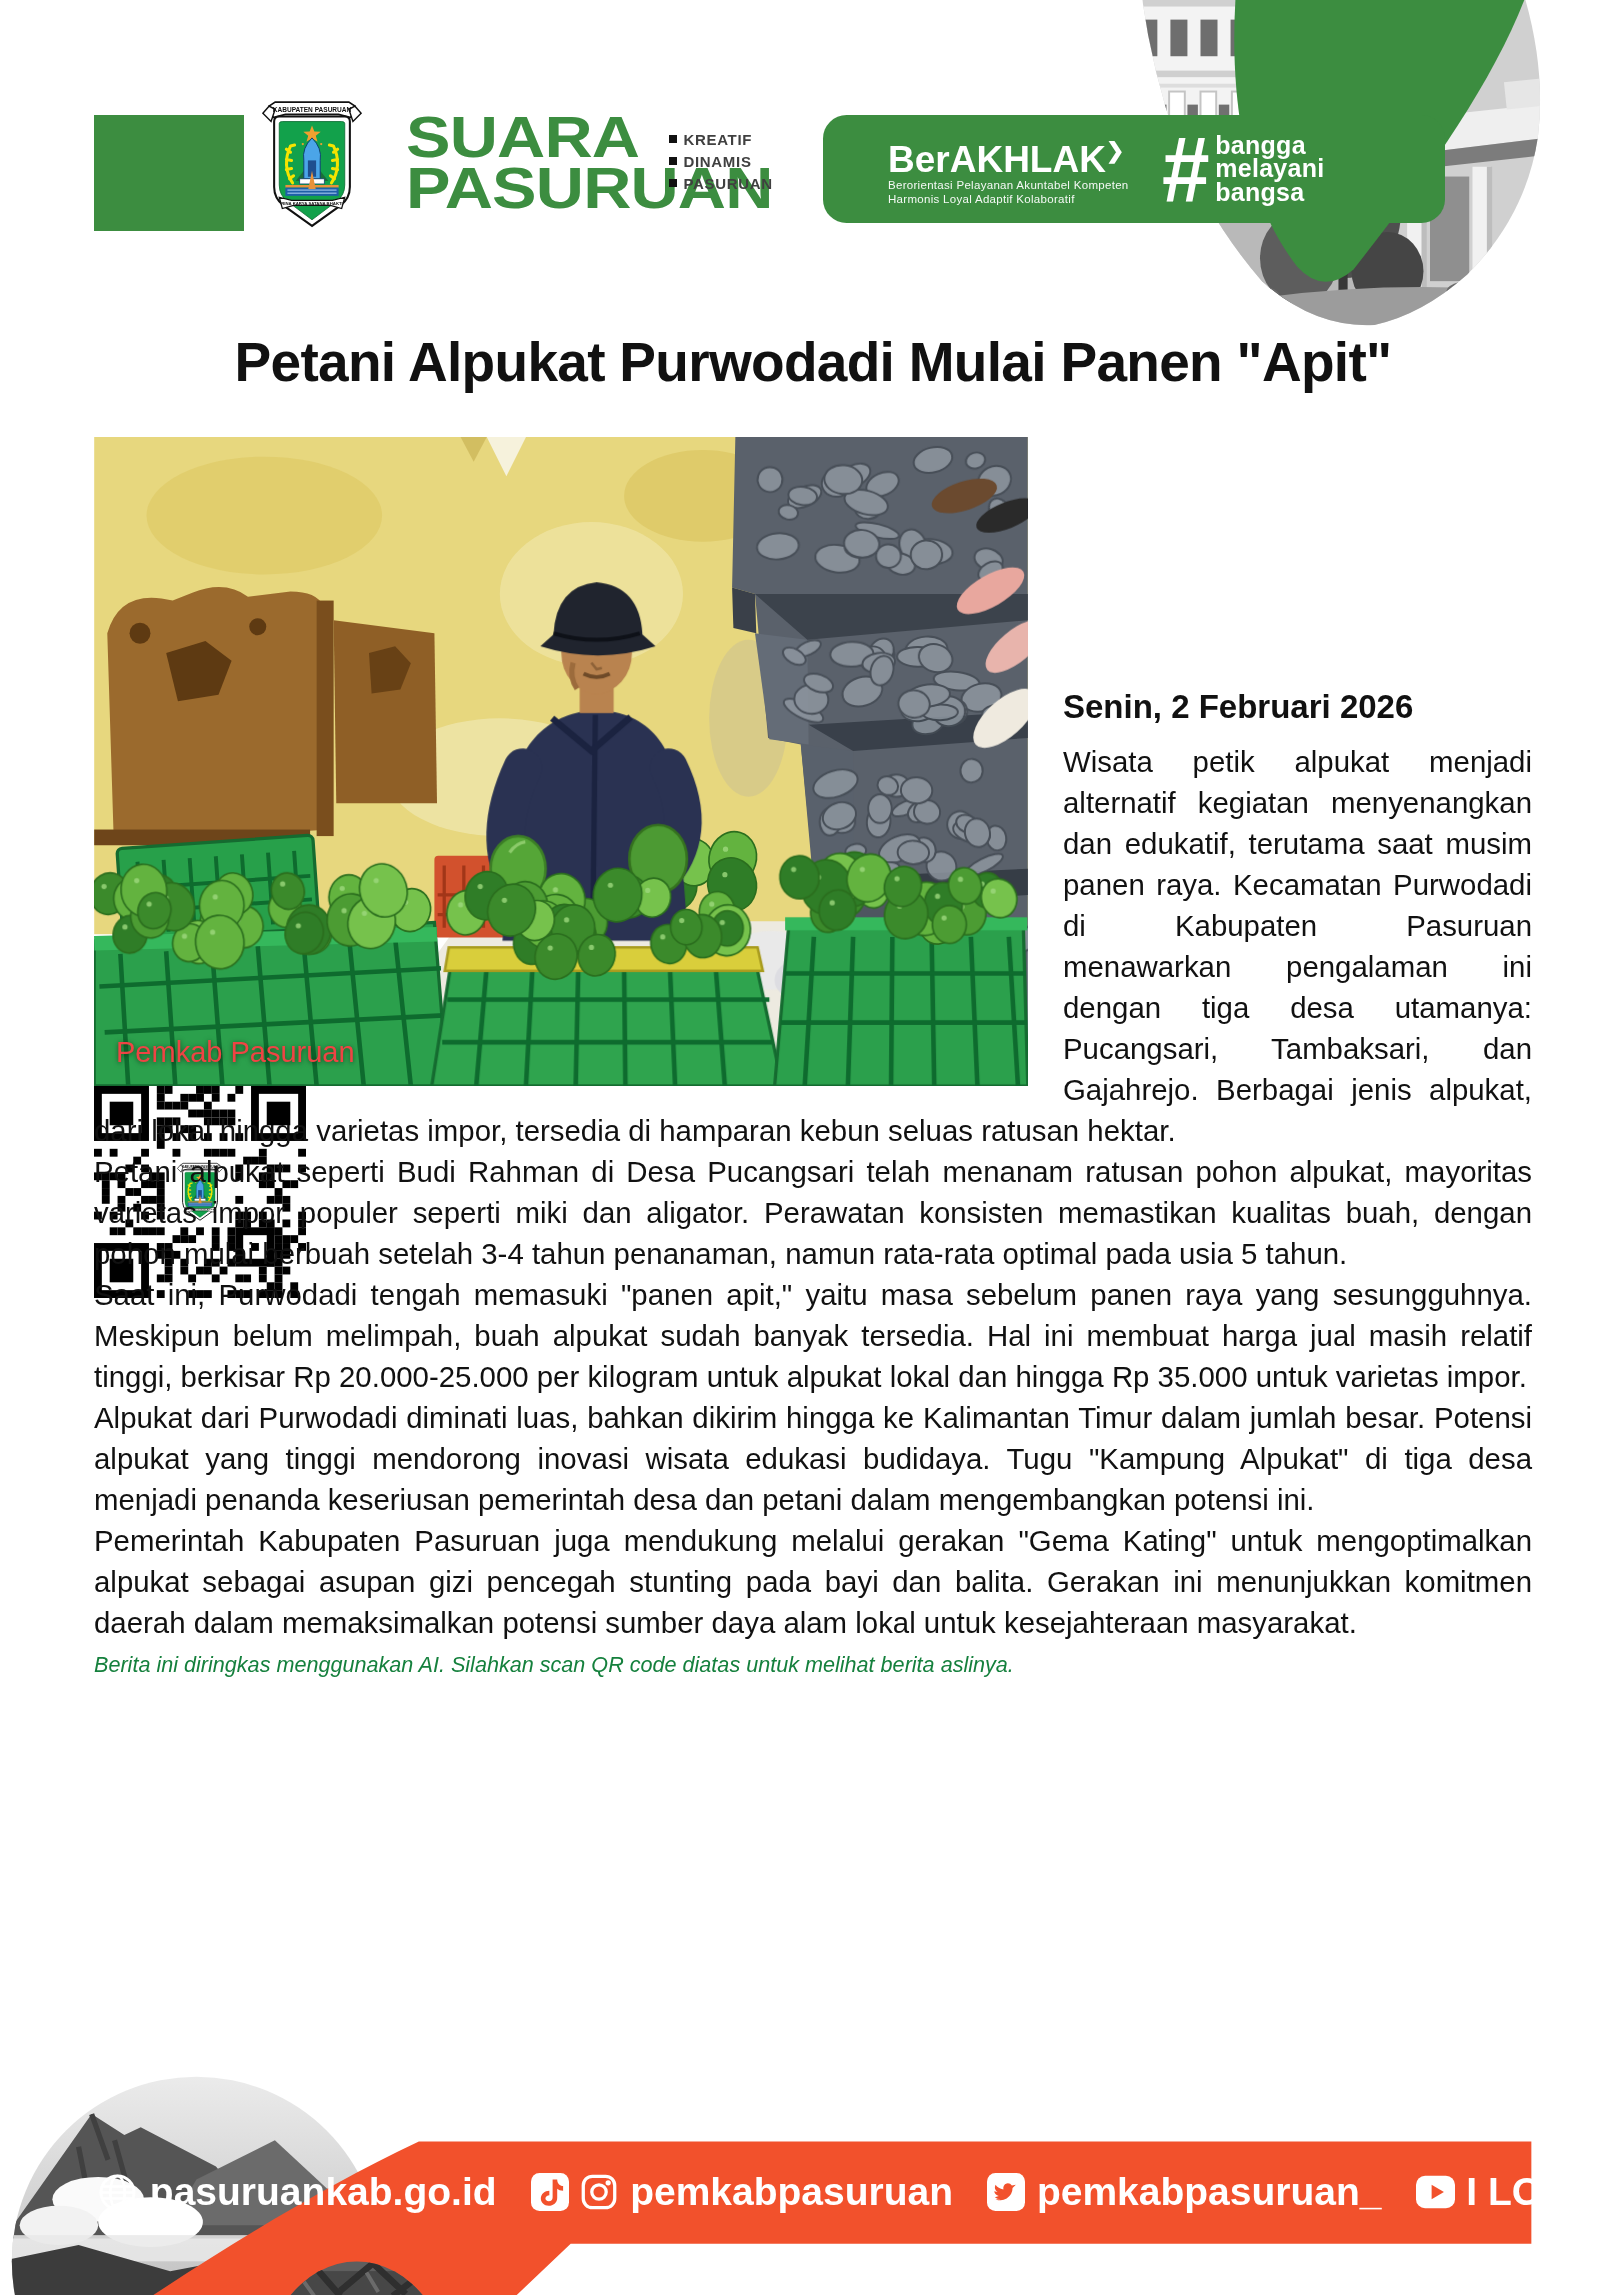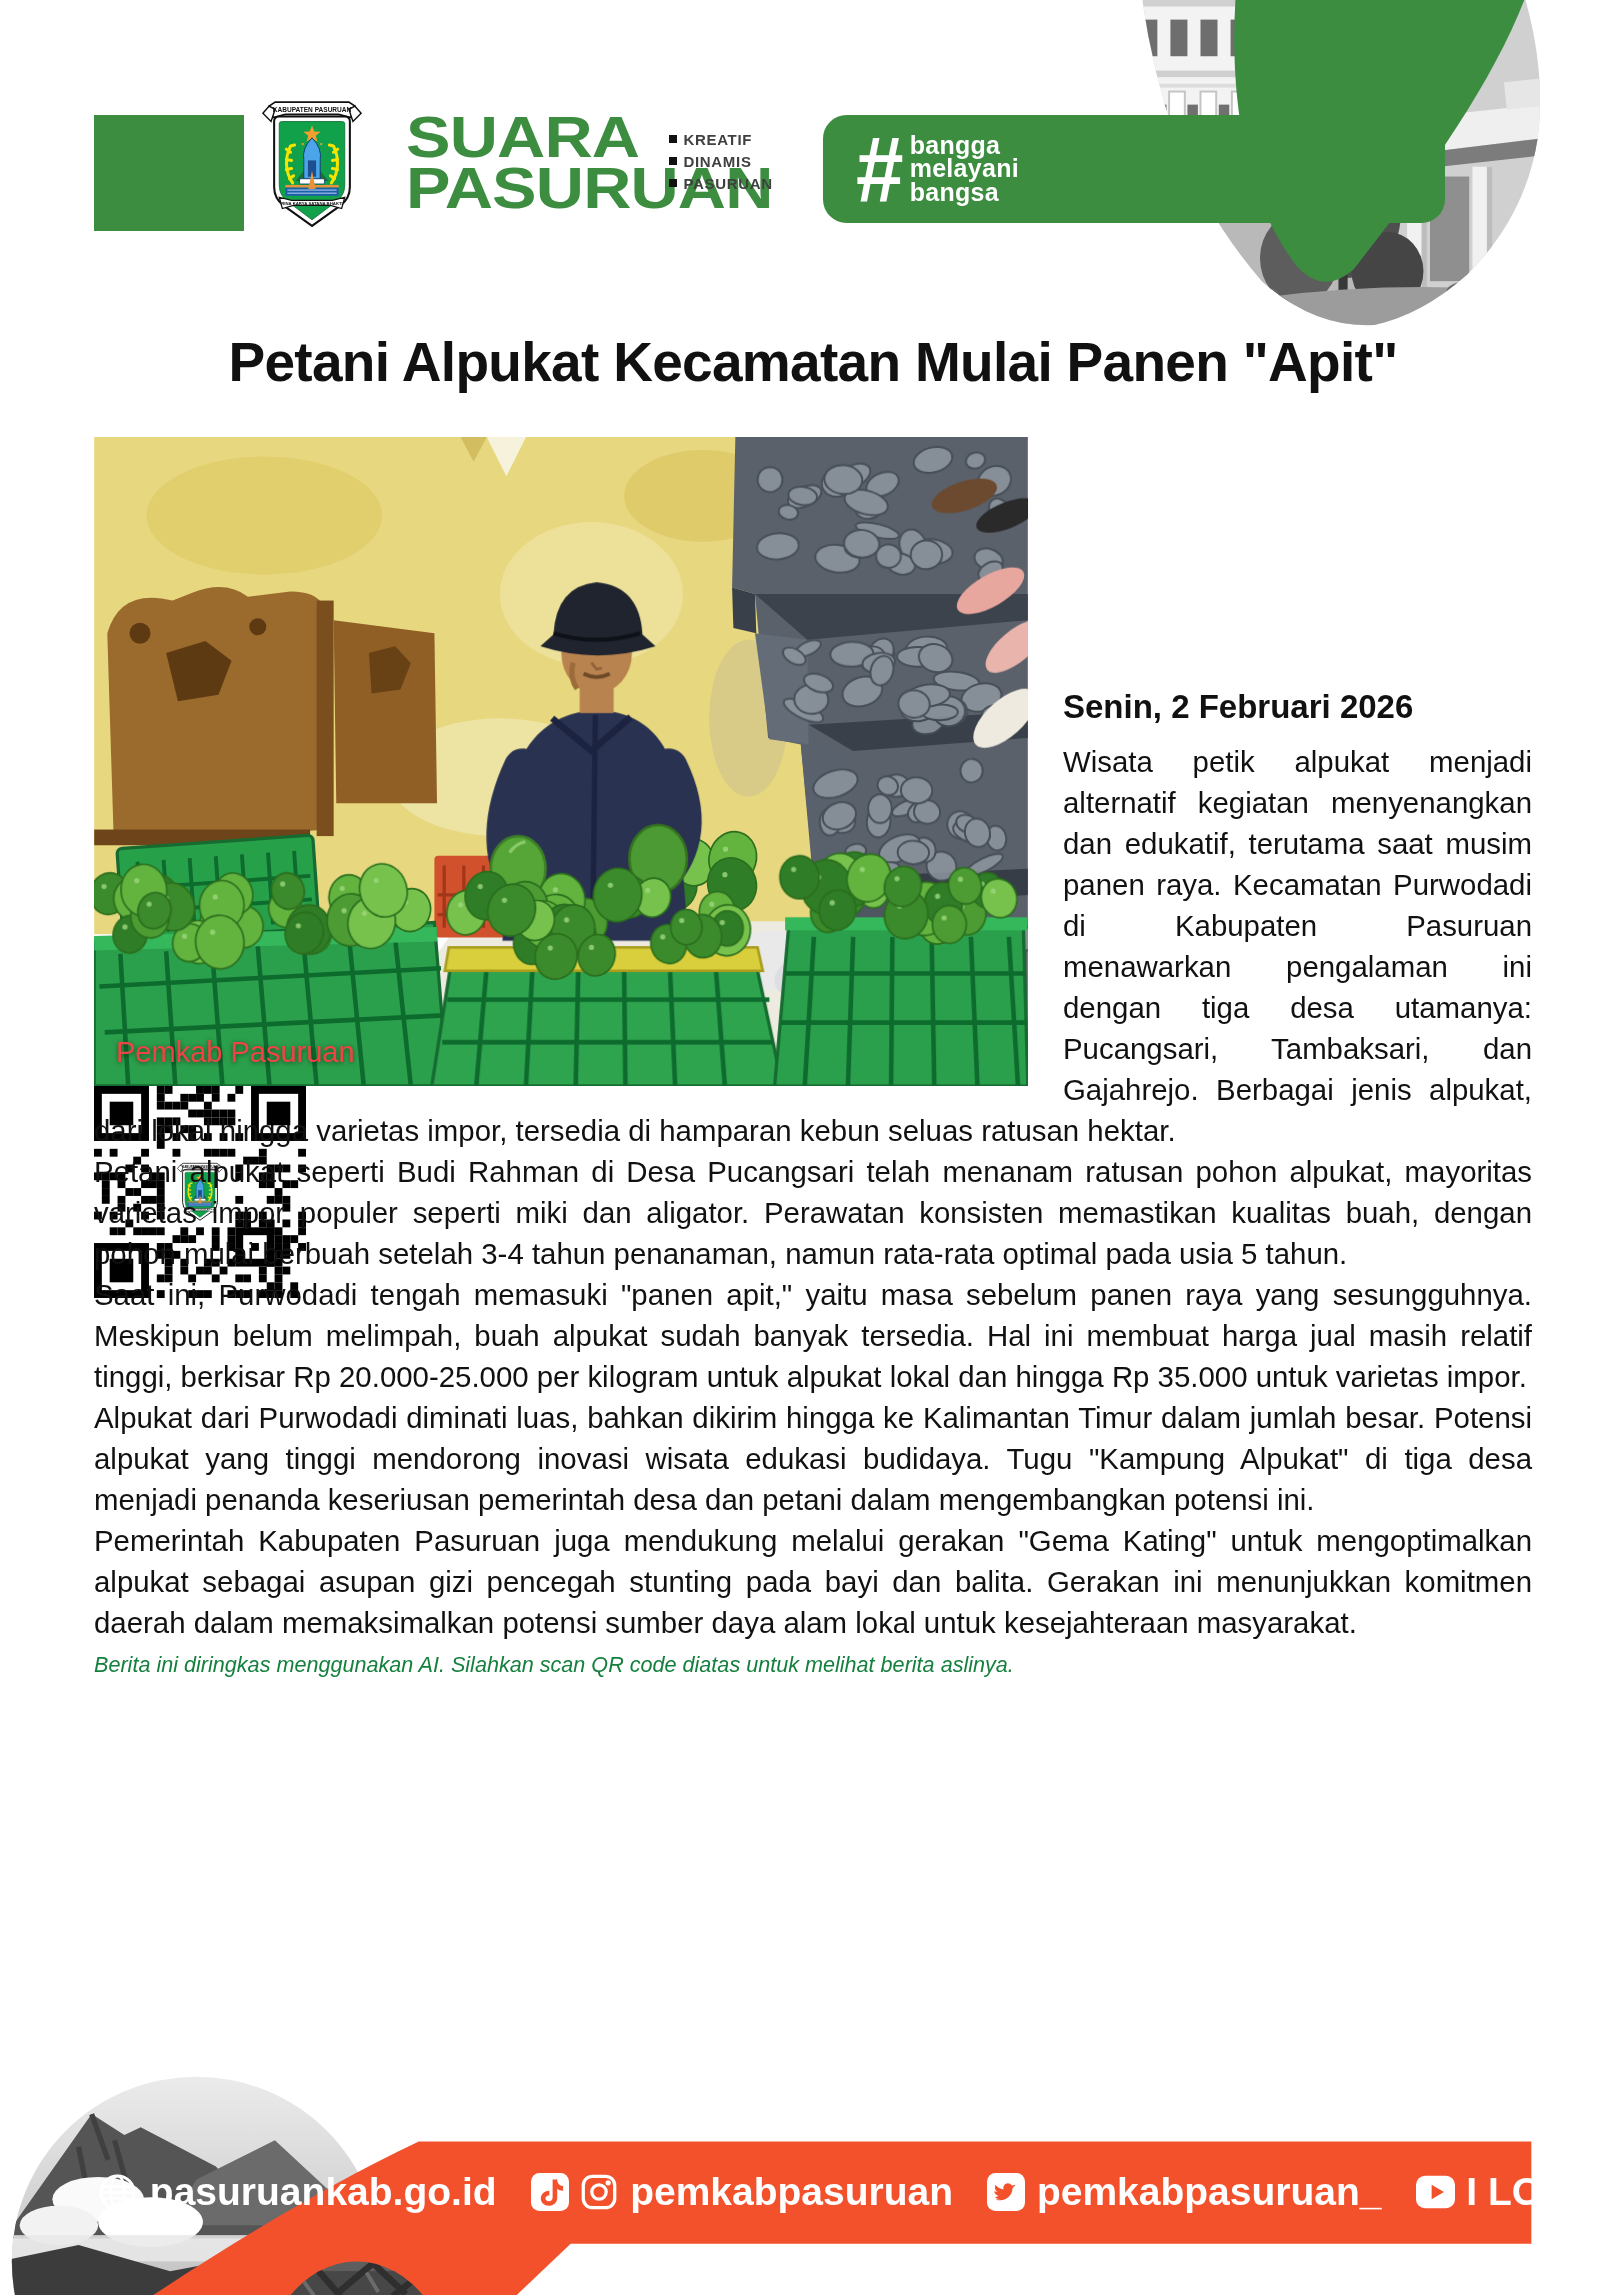--- a/index.html
+++ b/index.html
@@ -99,20 +99,25 @@
       <span class="tag-sq"></span>
       <span class="tag-tx">DINAMIS</span>
     </div>
     <div class="tag-row">
       <span class="tag-sq"></span>
       <span class="tag-tx">PASURUAN</span>
     </div>
   </div>
 
   <div id="berakhlak-banner" class="abs">
+    <div id="ba-left">
+      <div id="ba-title"><span>BerAKHLAK</span><span class="chev">❯</span></div>
+      <div class="ba-sub">Berorientasi Pelayanan Akuntabel Kompeten</div>
+      <div class="ba-sub">Harmonis Loyal Adaptif Kolaboratif</div>
+    </div>
     <div id="ba-right">
       <div id="hash">#</div>
       <div>
         <div class="camp-line">bangga</div>
         <div class="camp-line">melayani</div>
         <div class="camp-line">bangsa</div>
       </div>
     </div>
   </div>
 
@@ -166,21 +171,21 @@
       <path d="M1840,470 Q2100,420 2380,450 L2380,520 L1840,520 Z" fill="#9C9C9C"></path>
       <ellipse cx="1900" cy="452" rx="55" ry="18" fill="#6B6B6B"></ellipse>
       <ellipse cx="2280" cy="445" rx="70" ry="20" fill="#6B6B6B"></ellipse>
       <path d="M1830,520 L1900,460 L1990,520 Z" fill="#D7D7D7"></path>
     </g>
     <path d="M1888,-10 C1878,140 1898,300 1982,408 Q2022,452 2068,412 C2180,270 2285,120 2333,-10 Z" fill="#3C8D40"></path>
   </svg>
 </header>
 
 <main id="main" class="abs">
-  <h1>Petani Alpukat Kecamatan Mulai Panen "Apit"</h1>
+  <h1>Petani Alpukat Purwodadi Mulai Panen "Apit"</h1>
 
   <div id="flow">
     <figure id="photo-fig">
       <svg width="934" height="649" viewBox="0 0 1427 992">
         <rect x="0" y="0" width="1427" height="760" fill="#E7D77E"></rect>
         <ellipse cx="260" cy="120" rx="180" ry="90" fill="#DCC65F" opacity=".55"></ellipse>
         <ellipse cx="760" cy="240" rx="140" ry="110" fill="#EFE6A6" opacity=".7"></ellipse>
         <ellipse cx="930" cy="90" rx="120" ry="70" fill="#D8BF55" opacity=".5"></ellipse>
         <ellipse cx="620" cy="520" rx="170" ry="90" fill="#F2ECC0" opacity=".55"></ellipse>
         <ellipse cx="1000" cy="430" rx="60" ry="120" fill="#CFC390" opacity=".6"></ellipse>

